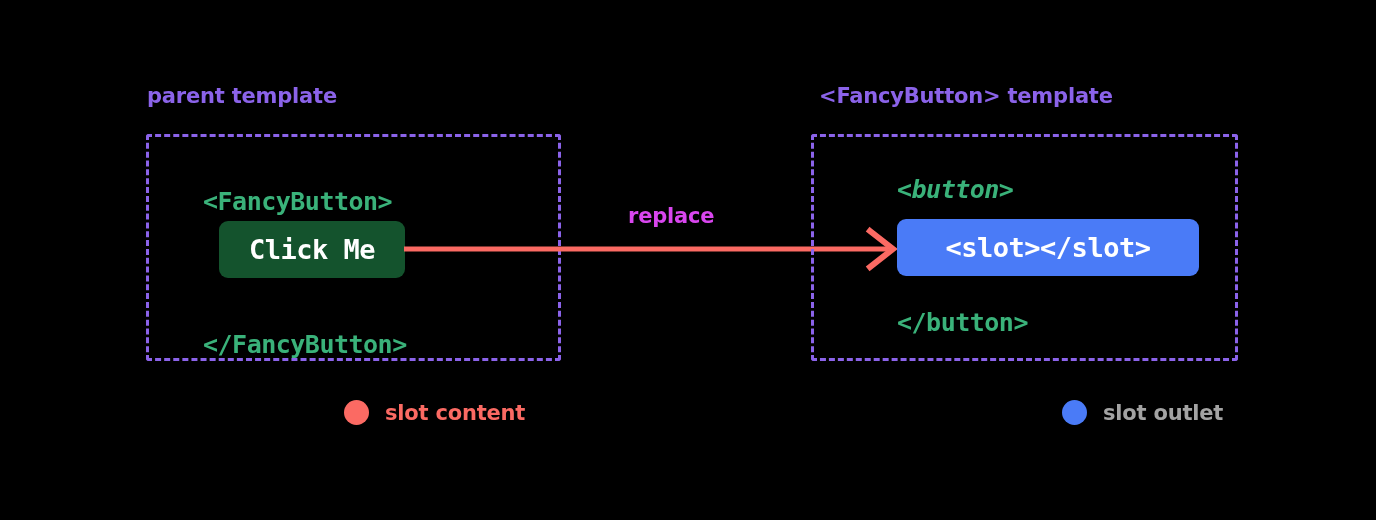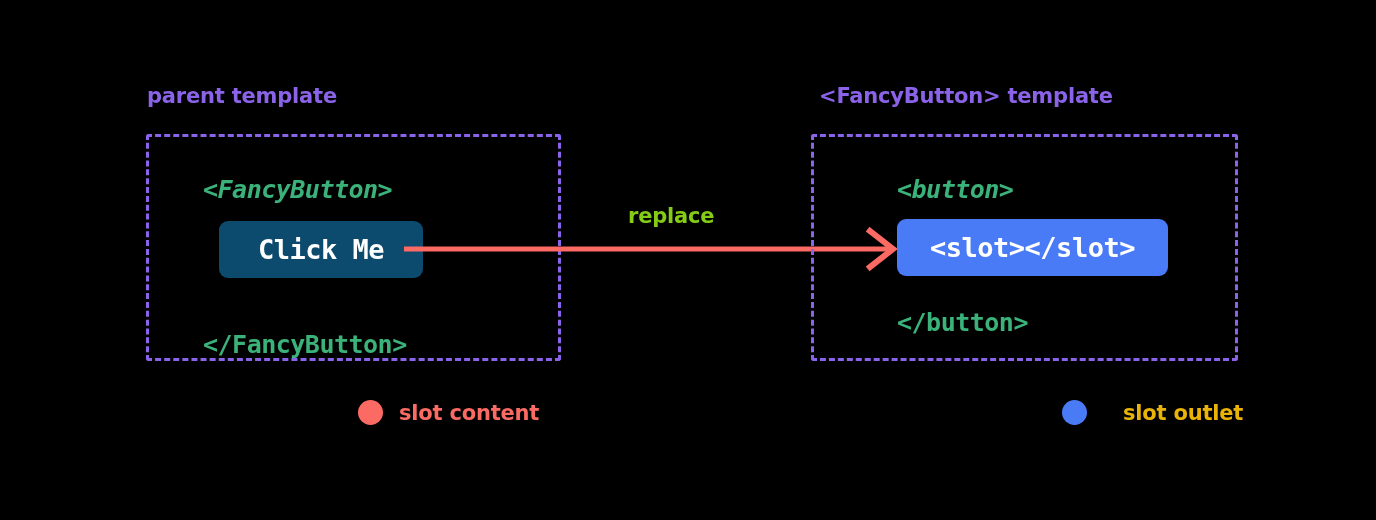--- a/index.html
+++ b/index.html
@@ -47,21 +47,21 @@
   
   .code-line {
     position: absolute;
     font-family: "DejaVu Sans Mono", monospace;
     font-weight: bold;
     font-size: 25px;
     letter-spacing: -0.5px;
     color: #3AB27A;
     white-space: nowrap;
   }
-  #code-open-fancy  { left: 203px; top: 175px; font-style: italic; }
+  #code-open-fancy  { left: 203px; top: 187px; }
   #code-close-fancy { left: 203px; top: 294px; margin-top: 36px; }
   #code-open-button { left: 897px; top: 175px; font-style: italic; }
   #code-close-button{ left: 897px; top: 308px; }
 
   
   .chip {
     position: absolute;
     display: flex;
     align-items: center;
     justify-content: center;
@@ -69,76 +69,76 @@
     font-family: "DejaVu Sans Mono", monospace;
     font-weight: bold;
     font-size: 27px;
     letter-spacing: -0.5px;
     color: #FFFFFF;
     white-space: nowrap;
     box-sizing: border-box;
   }
   #chip-click-me {
     left: 219px; top: 221px;
-    width: 204px; height: 57px;
-    background: #0c4a6e;
+    width: 186px; height: 57px;
+    background: #14532d;
   }
   #chip-slot {
     left: 897px; top: 219px;
-    width: 271px; height: 57px;
+    width: 302px; height: 57px;
     background: #4A7BF7;
   }
 
   
   #connector {
     position: absolute;
     left: 404px;
     top: 226px;
     width: 494px;
     height: 46px;
     overflow: visible;
   }
   #replace-label {
     position: absolute;
     left: 628px;
     top: 204px;
     font-family: "DejaVu Sans", sans-serif;
     font-weight: bold;
     font-size: 21px;
     letter-spacing: -0.2px;
-    color: #84cc16;
+    color: #d946ef;
     white-space: nowrap;
   }
 
   
   .legend {
     position: absolute;
     display: flex;
     align-items: center;
     gap: 16px;
   }
-  #legend-slot-content { left: 358px; top: 400px; justify-content: space-between; }
+  #legend-slot-content { left: 344px; top: 400px; justify-content: space-between; }
   #legend-slot-outlet  { left: 1062px; top: 400px; }
   .legend-dot {
     width: 25px;
     height: 25px;
     border-radius: 50%;
     flex: none;
   }
   .legend-dot.red  { background: #FB6A63; }
   .legend-dot.blue { background: #4A7BF7; }
   .legend-text {
     font-family: "DejaVu Sans", sans-serif;
     font-weight: bold;
     font-size: 21px;
     letter-spacing: -0.2px;
     white-space: nowrap;
   }
   .legend-text.red  { color: #FB6A63; }
-  .legend-text.blue { color: #eab308; margin-left: 20px; }
+  .legend-text.blue { color: #a3a3a3; }
 </style>
 </head>
 <body>
 
 <div class="stage">
 
   <div class="section-label" id="label-parent">parent template</div>
 
   <div class="template-box" id="box-parent"></div>
 

